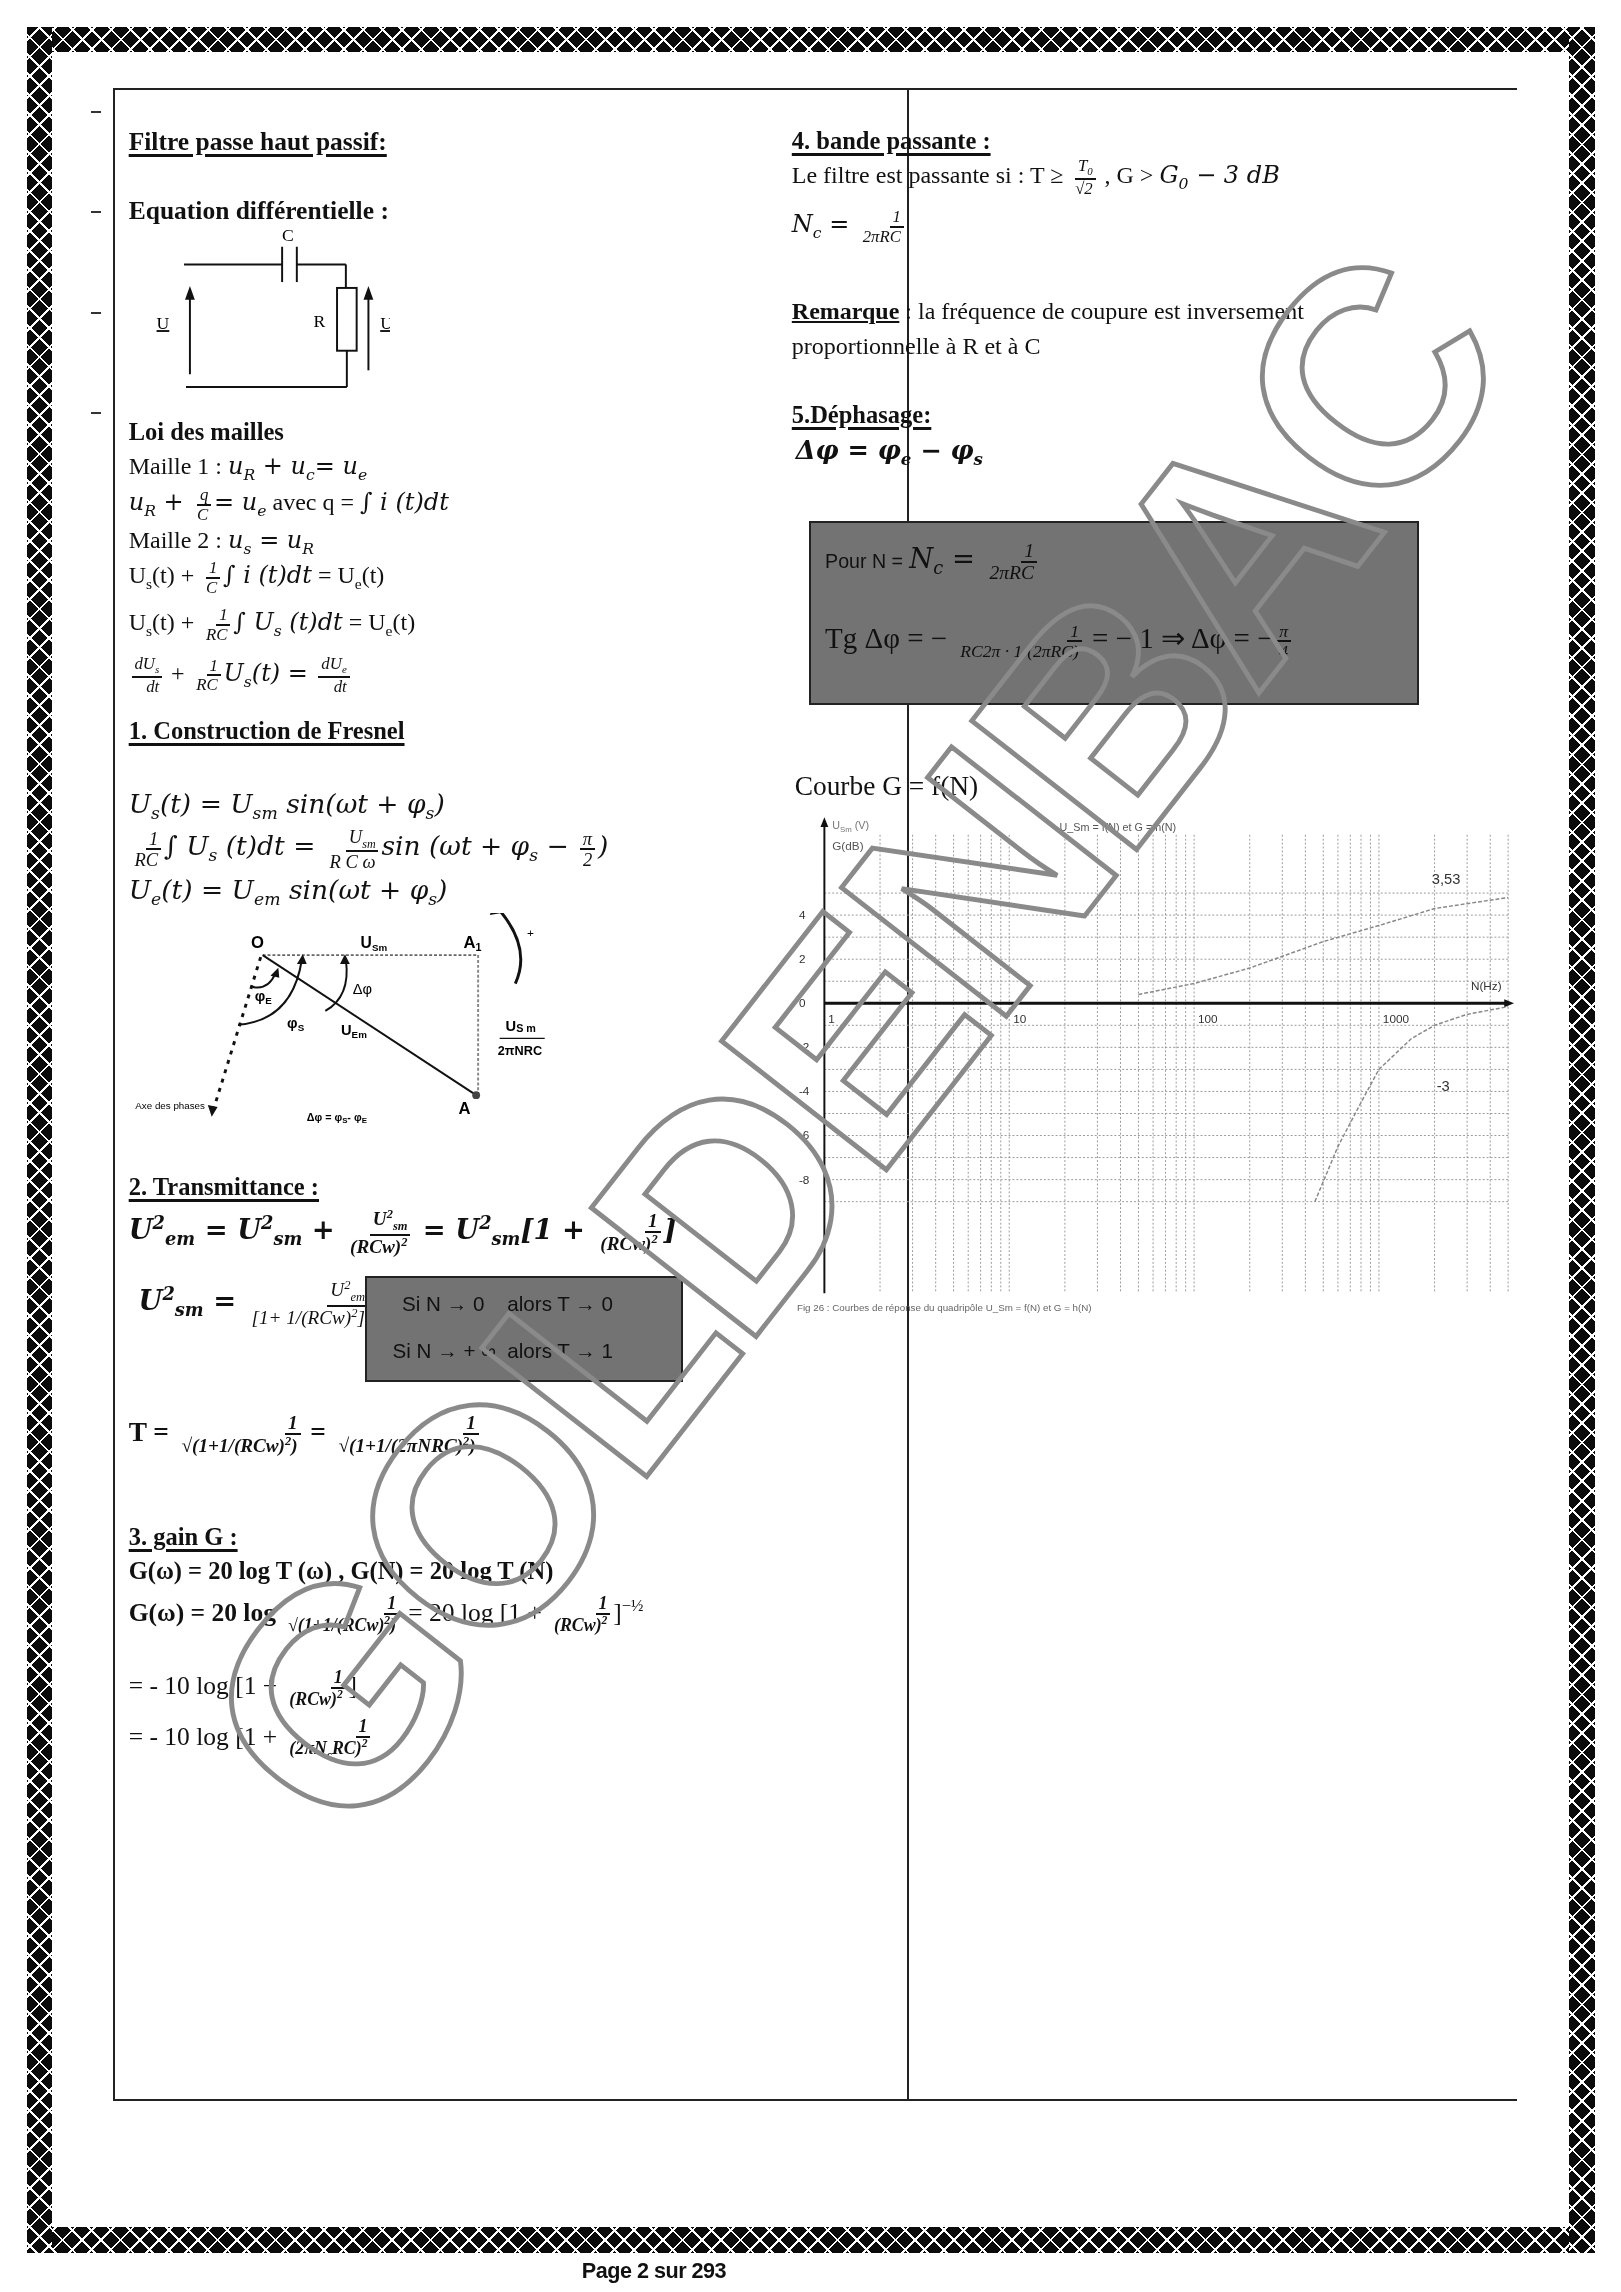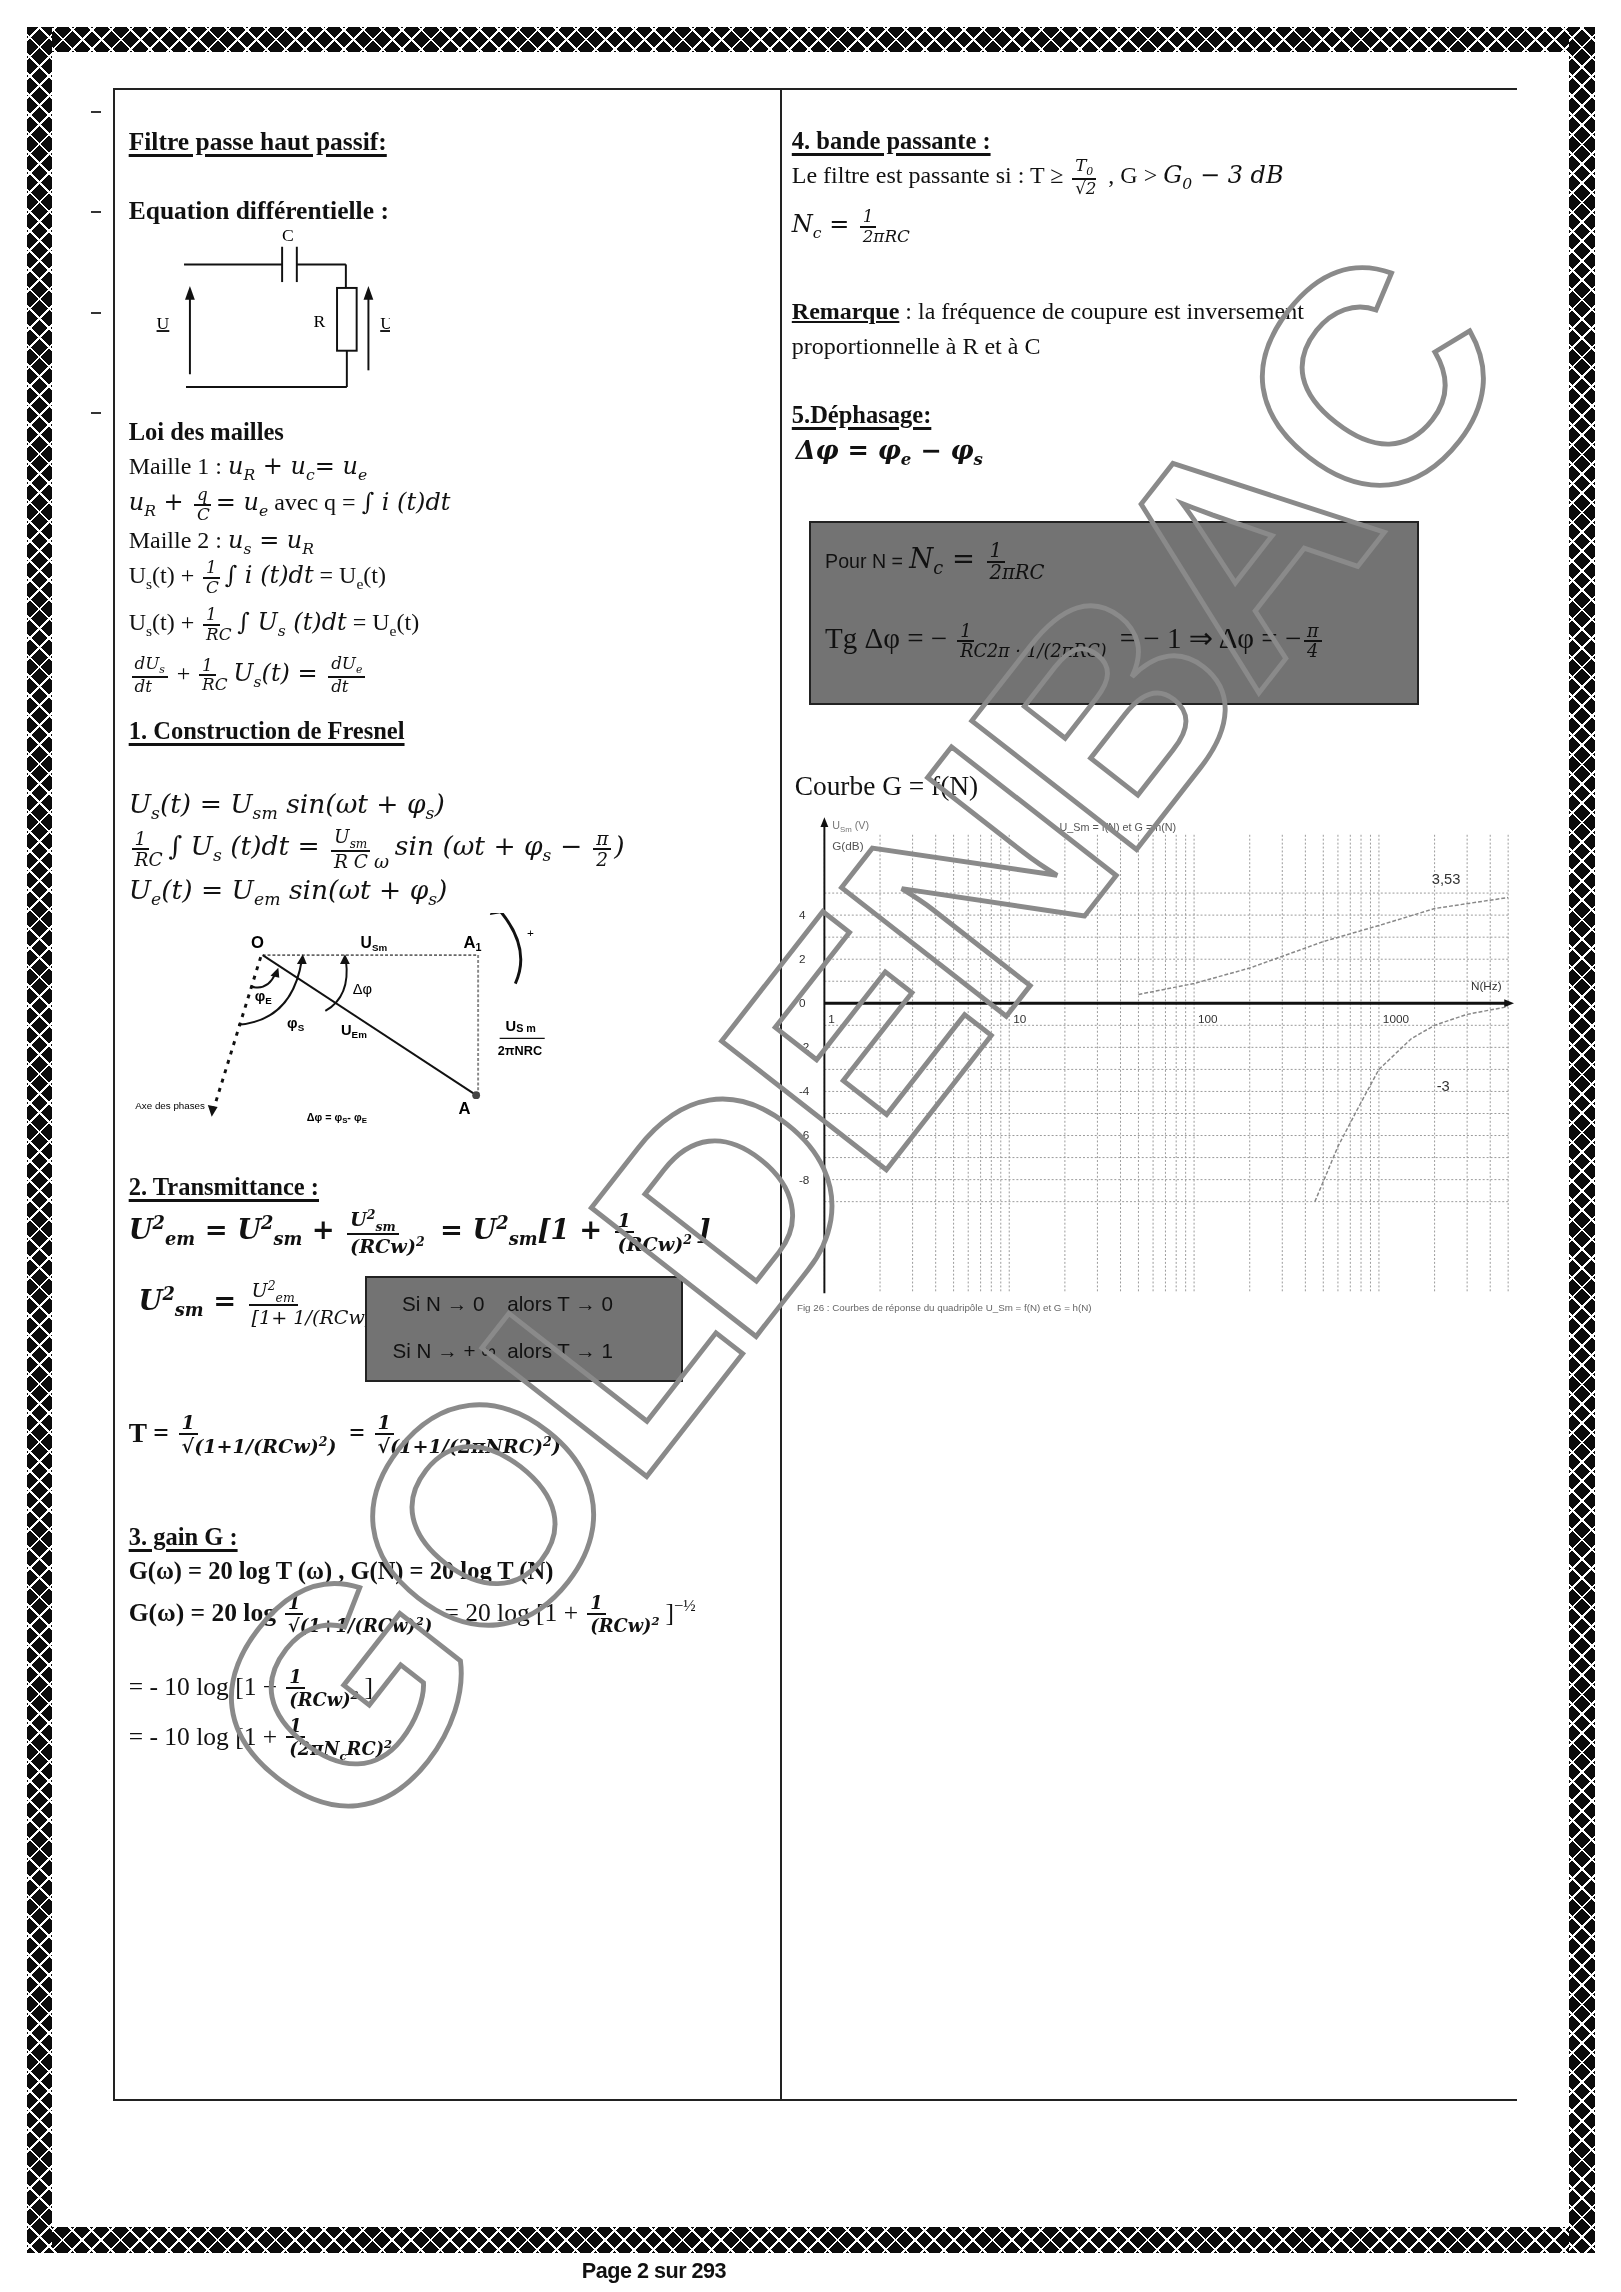--- a/index.html
+++ b/index.html
@@ -13,31 +13,31 @@
   #frame-bottom { left:26.5px; top:2227px; width:1568px; }
   #frame-left { left:26.5px; top:26.5px; height:2226px; }
   #frame-right { left:1569px; top:26.5px; height:2226px; }
 
   .footer { position:absolute; top:2258px; left:0; width:1308px; text-align:center; font-family:"Liberation Sans", sans-serif; font-weight:bold; font-size:21.6px; letter-spacing:-0.5px; }
 
   .margin-tick { position:absolute; left:91px; width:9.8px; height:2px; background:#333; }
 
   
   .sheet { position:absolute; left:113px; top:88px; width:1404px; height:2009px; border-top:2px solid #222; border-bottom:2px solid #222; }
-  .col-left { position:absolute; left:0; top:0; width:669px; height:100%; border-left:2px solid #222; border-right:2px solid #222; box-sizing:border-box; }
+  .col-left { position:absolute; left:0; top:0; width:796px; height:100%; border-left:2px solid #222; border-right:2px solid #222; box-sizing:border-box; }
   .col-right { position:absolute; left:669px; top:0; width:734px; height:100%; box-sizing:border-box; }
 
   .blk { position:absolute; left:13.7px; white-space:nowrap; }
   .h-und { font-weight:bold; font-size:25.5px; text-decoration:underline; text-decoration-thickness:2.9px; text-underline-offset:3.9px; }
   .h-bold { font-weight:bold; font-size:25.5px; }
   .line { font-size:24px; line-height:31px; }
   .math { font-family:"DejaVu Serif", serif; font-style:italic; }
   .math-b { font-family:"DejaVu Serif", serif; font-style:italic; font-weight:bold; }
   sub, sup { font-size:65%; }
-  .frac { display:inline-flex; flex-direction:column; align-items:flex-start; vertical-align:middle; font-size:70%; line-height:1.05; margin:0 2.9px; }
+  .frac { display:inline-flex; flex-direction:column; align-items:flex-end; vertical-align:middle; font-size:70%; line-height:1.05; margin:0 2.9px;font-family:Liberation Serif, serif; }
   .frac .num { border-bottom:2px solid #111; padding:0 2.9px; }
   .frac .den { padding:0 2.9px; }
   .box { position:absolute; border:2px solid #222; background:#737373; }
   .sans { font-family:"Liberation Sans", sans-serif; }
 
   
   .circuit { position:absolute; left:19.6px; top:137px; width:255px; height:167px; }
 
   
   .chart { position:absolute; left:12.7px; top:725px; width:720px; height:500px; }

